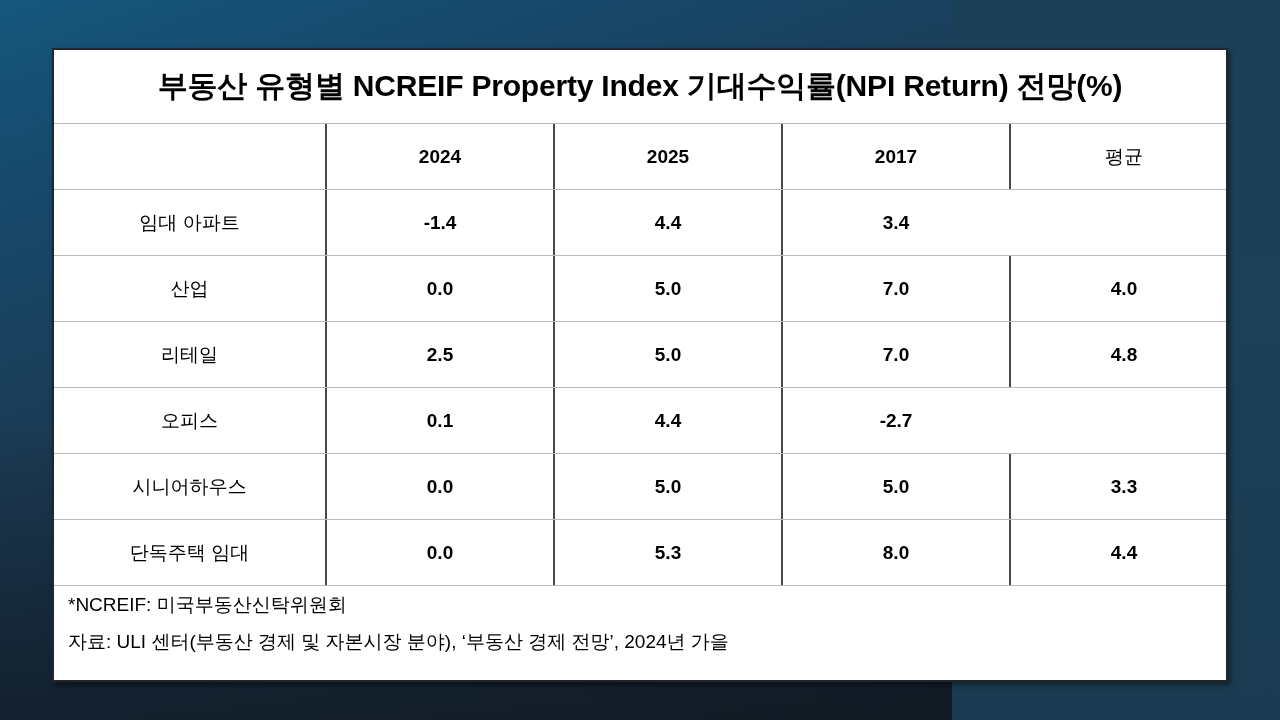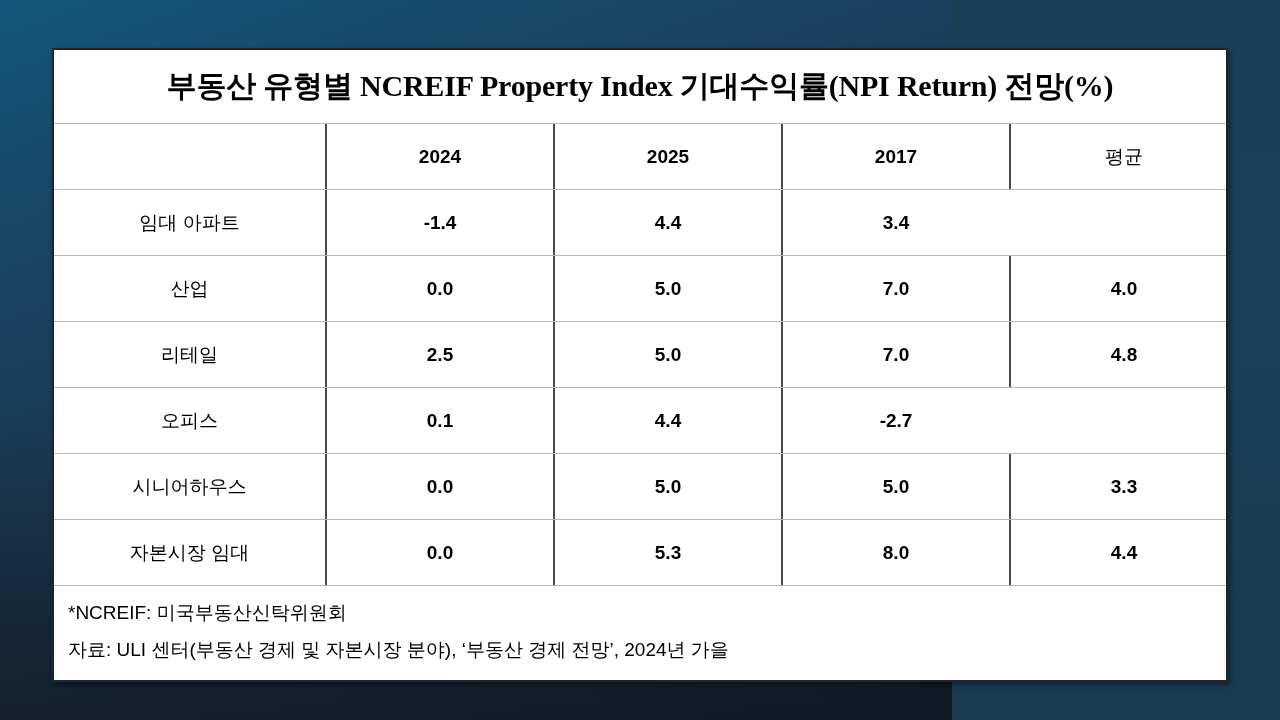--- a/index.html
+++ b/index.html
@@ -64,21 +64,20 @@
 
   
   #title-row {
     height: 74px;
     flex: 0 0 74px;
     display: flex;
     align-items: center;
     justify-content: center;
     border-bottom: 1px solid #b9b9b9;
     box-sizing: border-box;
-    font-family: Liberation Serif, serif;
   }
   #title-text {
     font-size: 30px;
     font-weight: bold;
     color: #000000;
     letter-spacing: -0.2px;
     white-space: nowrap;
   }
 
   
@@ -118,21 +117,20 @@
   }
   .cell.num.avg-head {
     font-weight: normal;
   }
 
   
   #footnotes {
     flex: 1 1 auto;
     display: flex;
     flex-direction: column;
-    justify-content: center;
     padding: 0 0 4px 14px;
     box-sizing: border-box;
   }
   .note {
     font-size: 19px;
     color: #000000;
     line-height: 1.0;
     padding: 9px 0;
     white-space: nowrap;
   }
@@ -193,21 +191,21 @@
 
       <div class="row data-row">
         <div class="cell label">시니어하우스</div>
         <div class="cell num">0.0</div>
         <div class="cell num">5.0</div>
         <div class="cell num">5.0</div>
         <div class="cell num">3.3</div>
       </div>
 
       <div class="row data-row">
-        <div class="cell label">자본시장 임대</div>
+        <div class="cell label">단독주택 임대</div>
         <div class="cell num">0.0</div>
         <div class="cell num">5.3</div>
         <div class="cell num">8.0</div>
         <div class="cell num">4.4</div>
       </div>
 
       <div id="footnotes">
         <div class="note">*NCREIF: 미국부동산신탁위원회</div>
         <div class="note">자료: ULI 센터(부동산 경제 및 자본시장 분야), ‘부동산 경제 전망’, 2024년 가을</div>
       </div>

